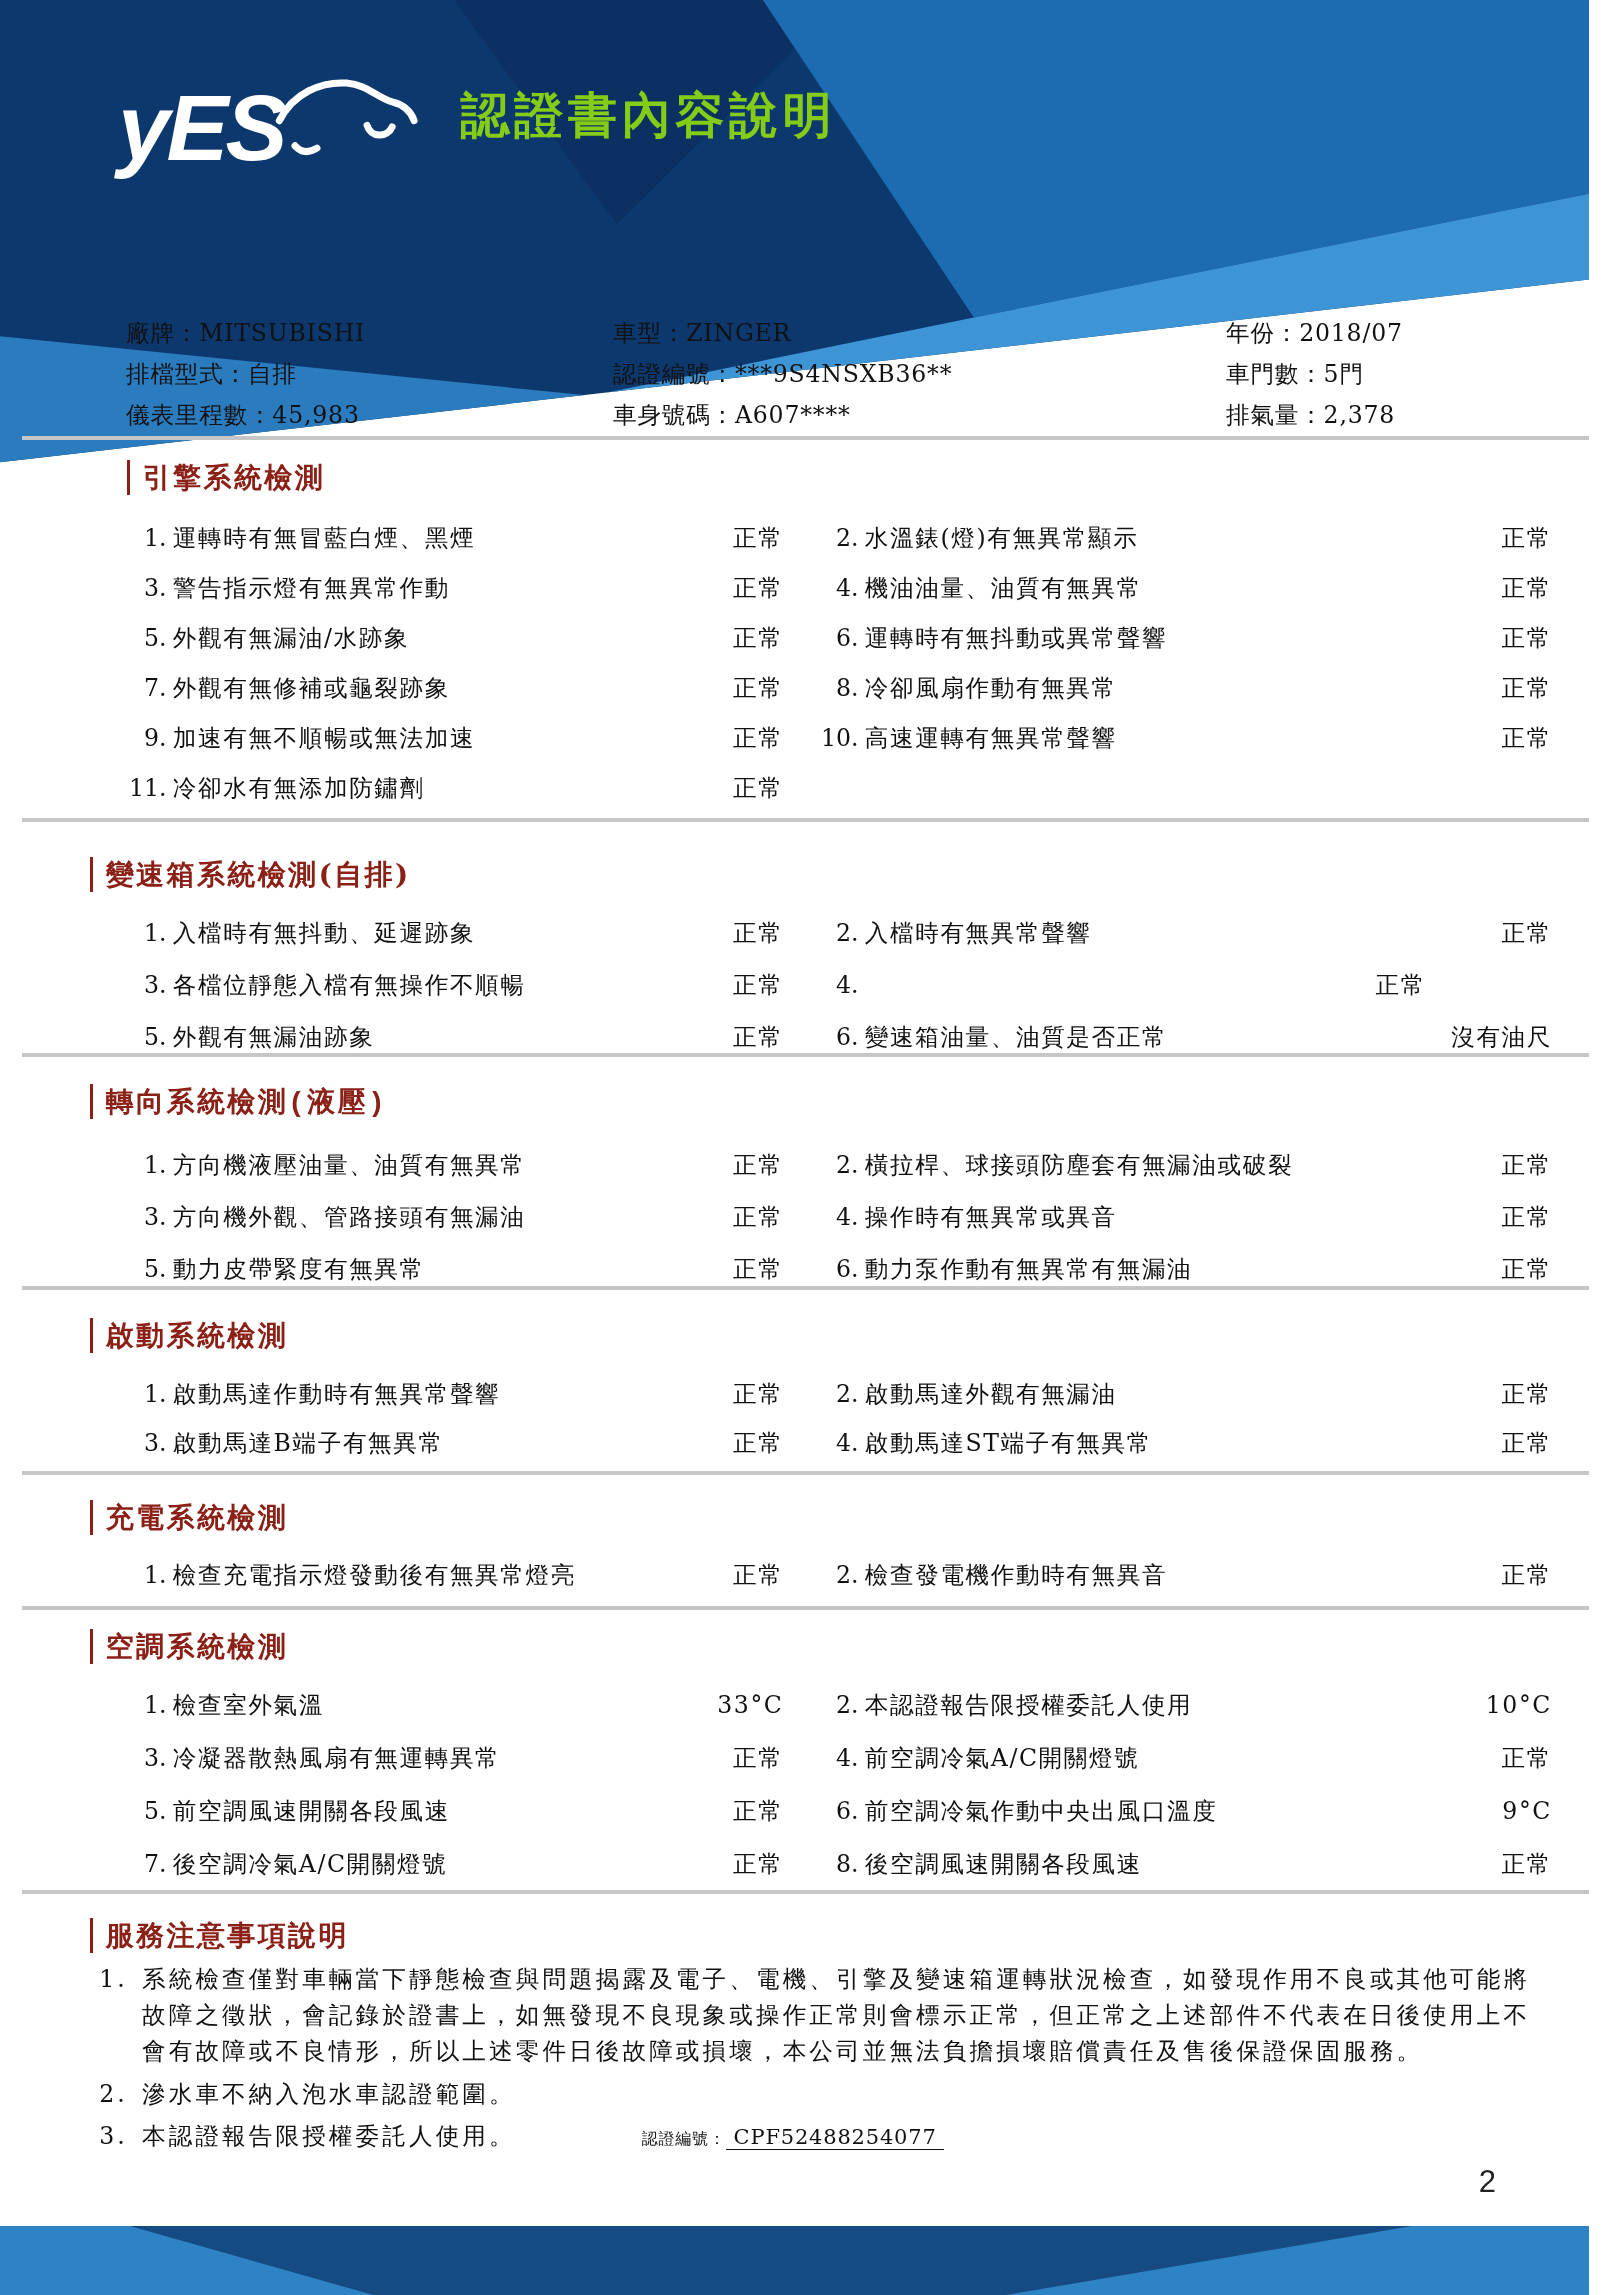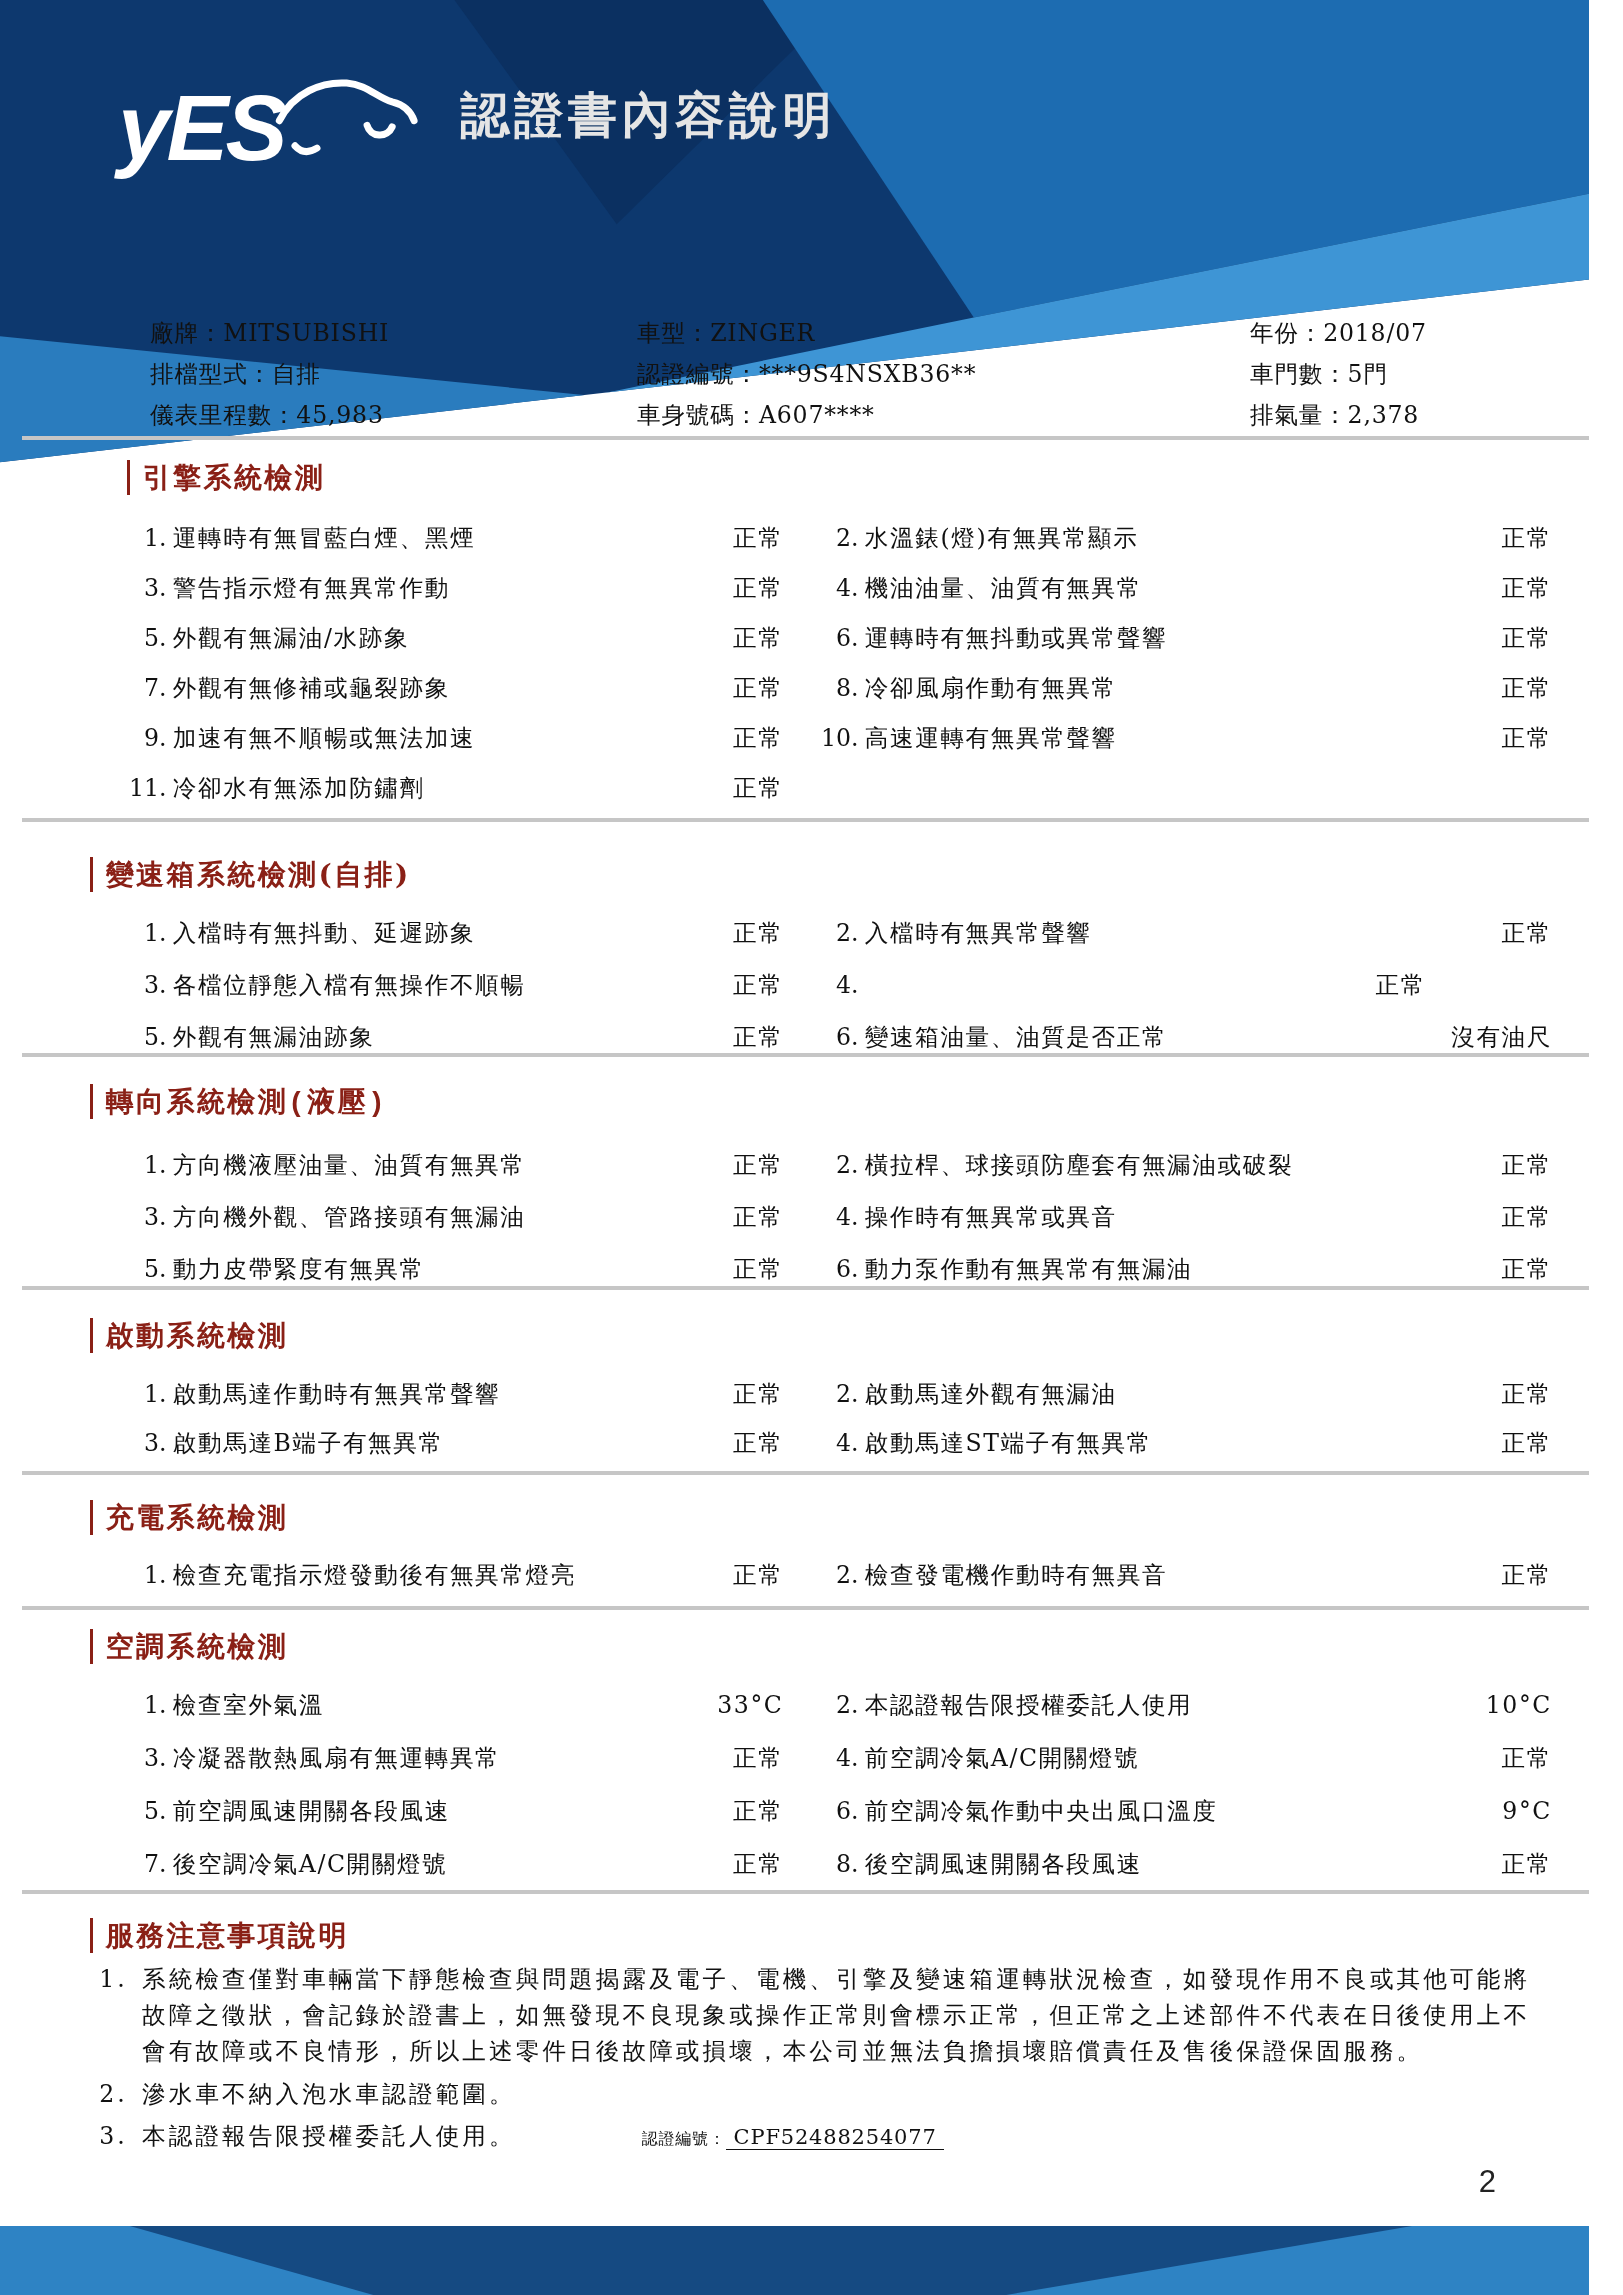--- a/index.html
+++ b/index.html
@@ -12,27 +12,27 @@
   .hdr .lay{position:absolute;inset:0;}
   .hdr .l-darkv {background:#0b3061;clip-path:polygon(28% 0,52% 0,38% 48%);}
   .hdr .l-rwedge{background:#1d6cb1;clip-path:polygon(47% 0,100% 0,100% 40%,60% 68%);}
   .hdr .l-light {background:#3e95d5;clip-path:polygon(60% 68%,100% 40%,100% 59%,22% 95%);}
   .hdr .l-lbot  {background:#2a7cbe;clip-path:polygon(0 72%,40% 86%,0 99%);}
   .hdr-content{position:absolute;top:69px;left:118px;display:flex;align-items:center;z-index:5;}
   .logo{display:flex;align-items:flex-end;color:#fff;
         font-family:"Liberation Sans", sans-serif;font-style:italic;font-weight:bold;}
   .logo-text{font-size:93px;line-height:0.9;letter-spacing:-3.1px;}
   .logo-car{margin-left:-11px;margin-bottom:4.7px;}
-  .hdr-title{color:#e5e5e5;font-family:"Liberation Sans", sans-serif;font-weight:bold;
+  .hdr-title{color:#84cc16;font-family:"Liberation Sans", sans-serif;font-weight:bold;
              font-size:49px;letter-spacing:4.7px;margin-left:38px;margin-bottom:7.9px;}
 
   
   .info{position:absolute;top:317px;left:126px;right:31px;
         display:grid;grid-template-columns:487px 613px 1fr;grid-auto-rows:41px;
-        font-size:23.6px;letter-spacing:0.8px;margin-left:24px;}
+        font-size:23.6px;letter-spacing:0.8px;}
   .info-cell{white-space:nowrap;}
 
   
   .rule{position:absolute;left:22px;width:1580px;height:3.9px;background:#c6c6c6;}
 
   
   .sec{position:absolute;left:90px;right:37px;}
   .sec-title{display:flex;align-items:center;color:#8a2016;font-size:28px;
              font-weight:bold;letter-spacing:2.4px;height:39px;}
   .sec-bar{width:3.1px;height:35px;background:#8a2016;margin-right:12.6px;flex:none;}

